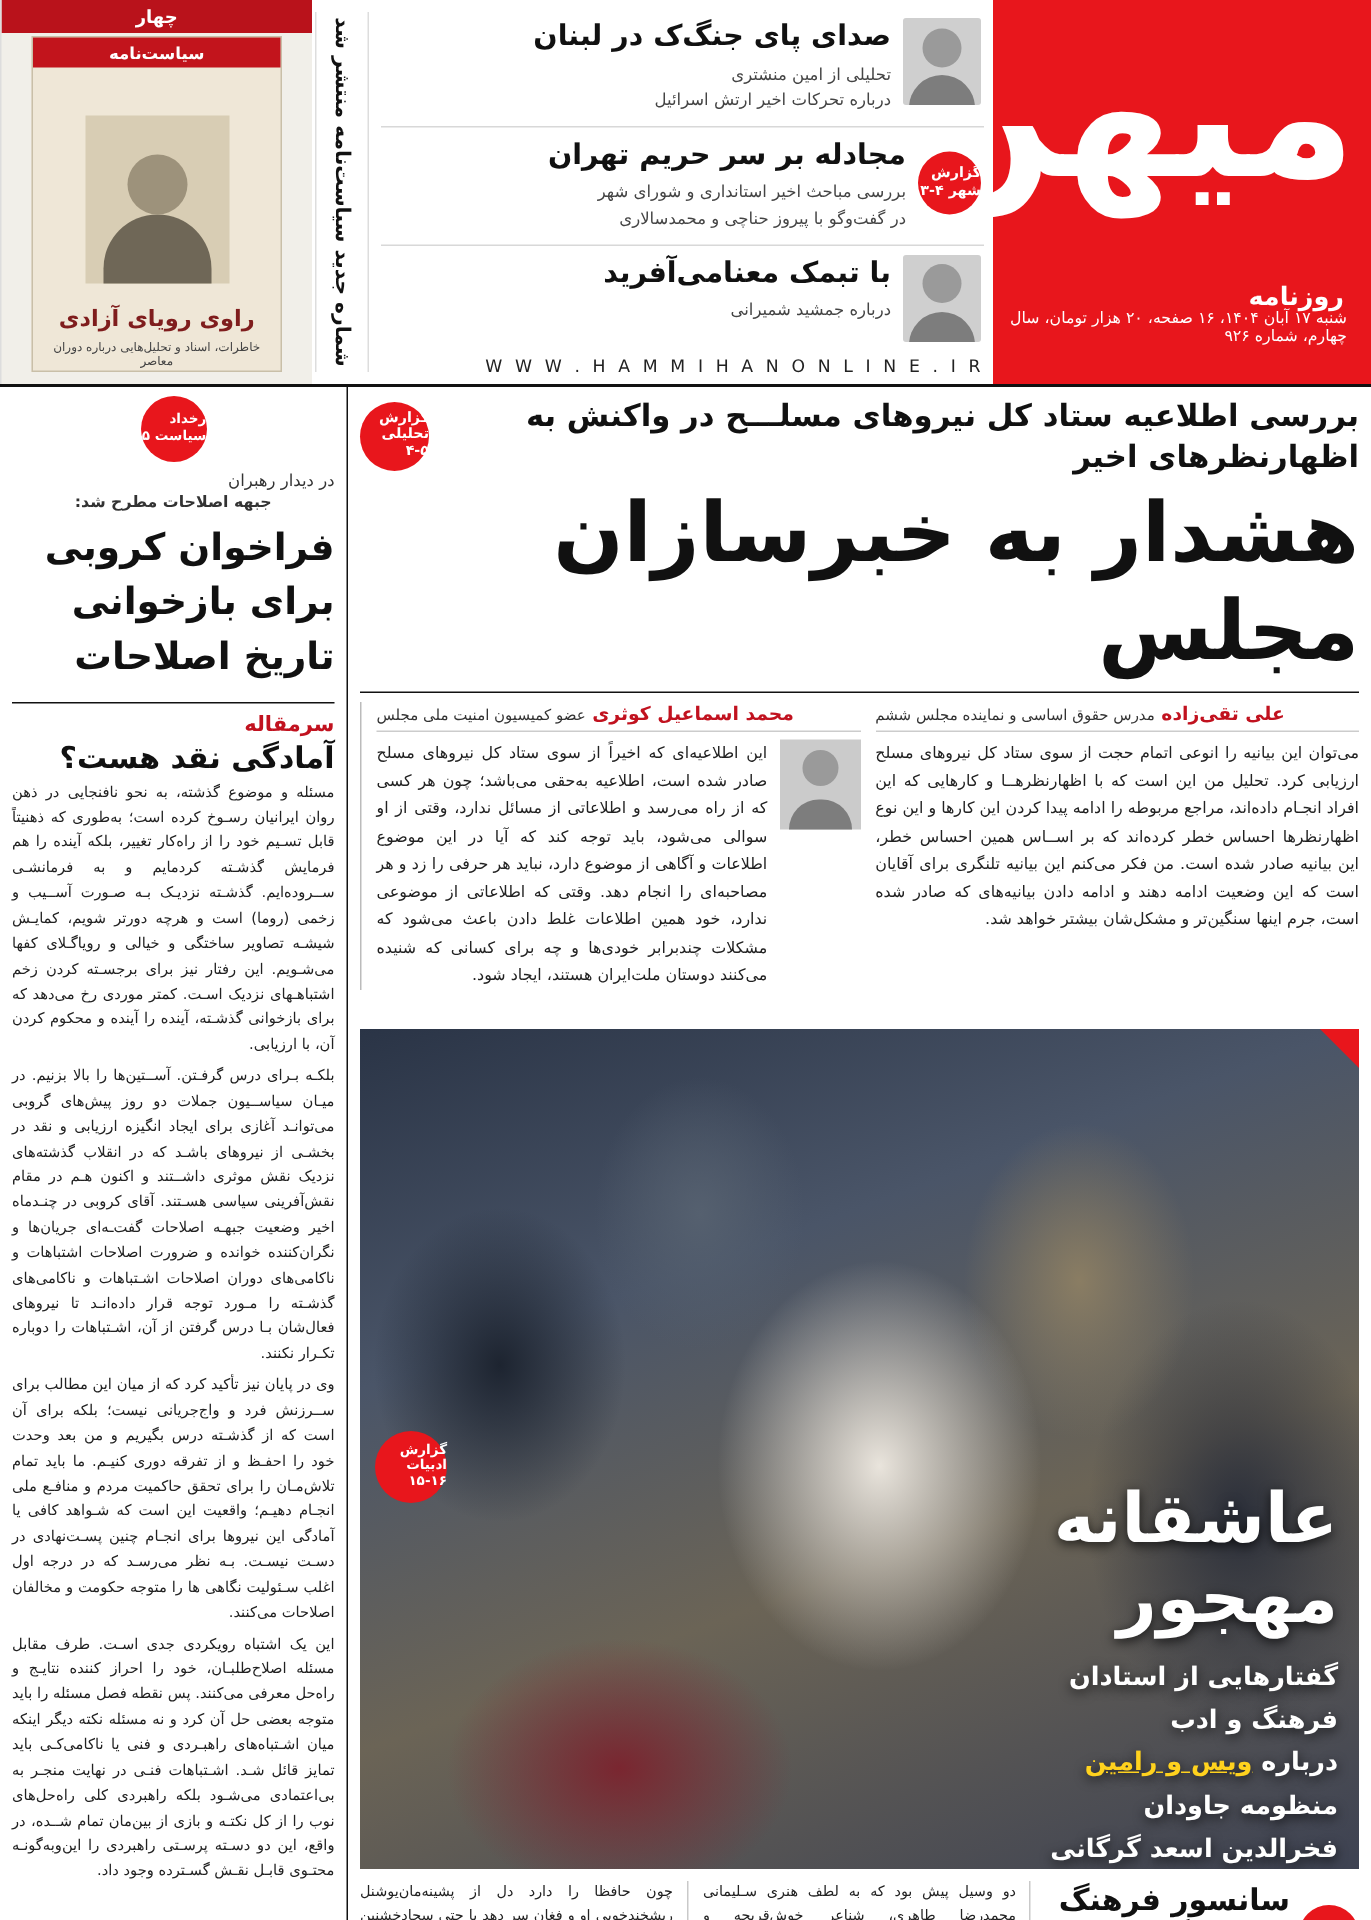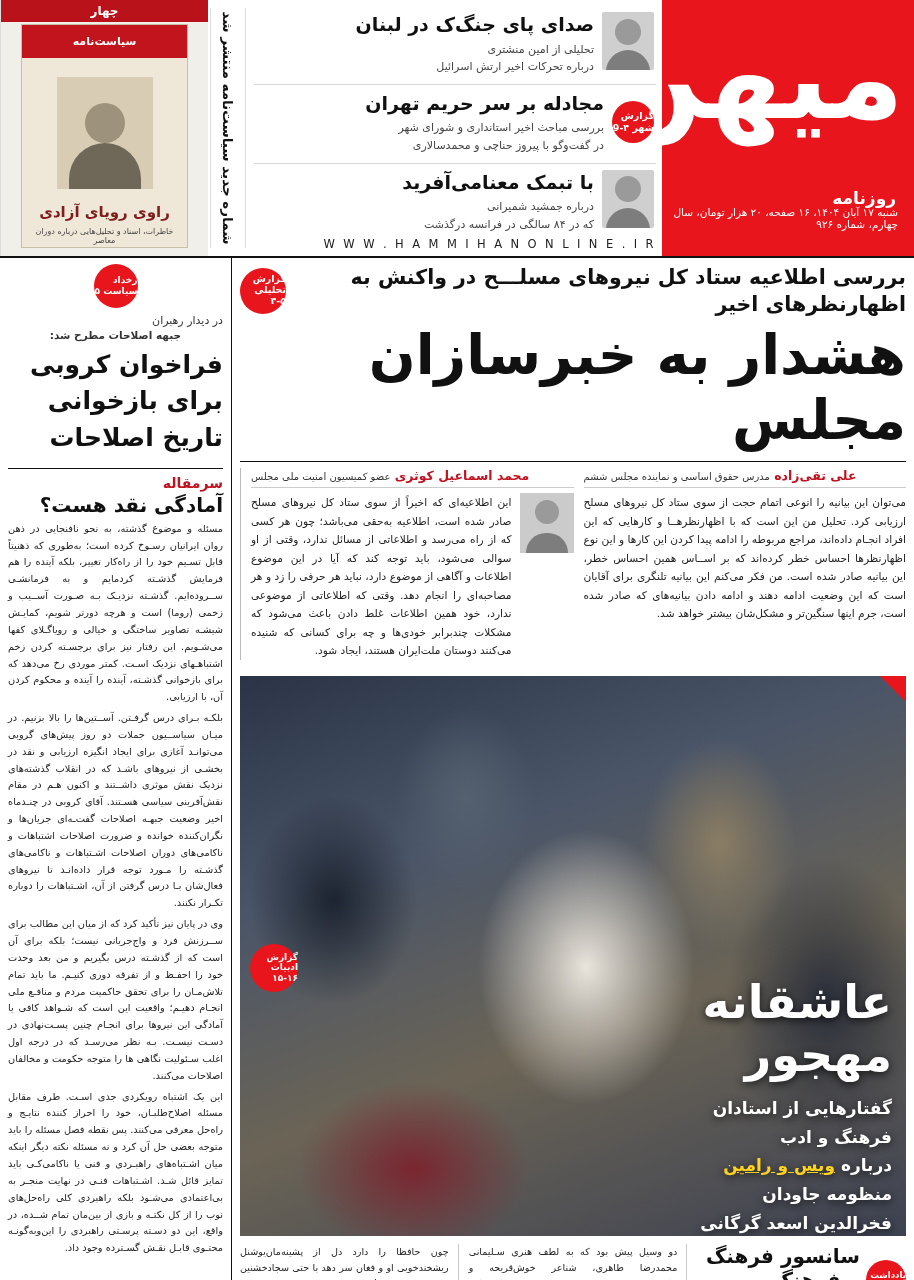--- a/index.html
+++ b/index.html
@@ -176,21 +176,21 @@
     font-size: 12px; font-weight: bold;
     text-align: center; line-height: 22px;
   }
   .promo-cover {
     position: absolute;
     top: 24px; left: 20px; right: 20px; bottom: 8px;
     background: #efe7d7;
     border: 1px solid #c9bfa8;
   }
   .promo-cover-head {
-    height: 33px;
+    height: 20px;
     background: #c2141c;
     color: #fff;
     font-size: 11px; font-weight: bold;
     display: flex; align-items: center; justify-content: center;
   }
   .promo-portrait {
     position: absolute;
     top: 52px; left: 50%;
     transform: translateX(-50%);
     width: 96px; height: 112px;
@@ -306,21 +306,21 @@
   }
   .mini-photo::before {
     content: ""; position: absolute; left: 50%; bottom: -8px;
     width: 42px; height: 28px; background: #7d7d7d;
     border-radius: 20px 20px 0 0; transform: translateX(-50%);
   }
 
   
   .hero {
     position: relative;
-    margin: 8px 8px 0 8px;
+    margin: 18px 8px 0 8px;
     height: 560px;
     background: linear-gradient(160deg,#2a3446 0%,#4a5568 30%,#6b6456 60%,#3d4252 100%);
     overflow: hidden;
   }
   .hero .corner-red {
     position: absolute; top: 0; right: 0;
     width: 0; height: 0;
     border-top: 26px solid #e8161c;
     border-left: 26px solid transparent;
   }
@@ -439,33 +439,32 @@
       <div class="teaser">
         <div class="teaser-photo"></div>
         <div class="teaser-body">
           <div class="teaser-title">صدای پای جنگ‌ک در لبنان</div>
           <div class="teaser-sub">تحلیلی از امین منشتری</div>
           <div class="teaser-sub2">درباره تحرکات اخیر ارتش اسرائیل</div>
         </div>
       </div>
       <div class="teaser">
         <div class="teaser-badge">گزارش شهر
-۴-9</div>
+۴-۳</div>
         <div class="teaser-body">
           <div class="teaser-title">مجادله بر سر حریم تهران</div>
           <div class="teaser-sub">بررسی مباحث اخیر استانداری و شورای شهر</div>
           <div class="teaser-sub2">در گفت‌وگو با پیروز حناچی و محمدسالاری</div>
         </div>
       </div>
       <div class="teaser">
         <div class="teaser-photo"></div>
         <div class="teaser-body">
           <div class="teaser-title">با تبمک معنامی‌آفرید</div>
           <div class="teaser-sub">درباره جمشید شمیرانی</div>
-          <div class="teaser-sub2">که در ۸۴ سالگی در فرانسه درگذشت</div>
         </div>
       </div>
     </div>
 
     <div class="vertical-note">
       <span>شماره جدید سیاست‌نامه منتشر شد</span>
     </div>
 
     <div class="promo">
       <div class="promo-top">چهار</div>

